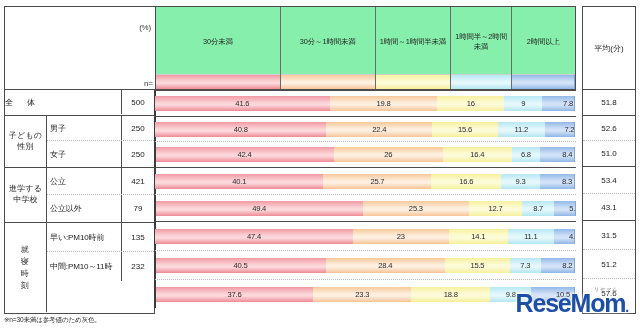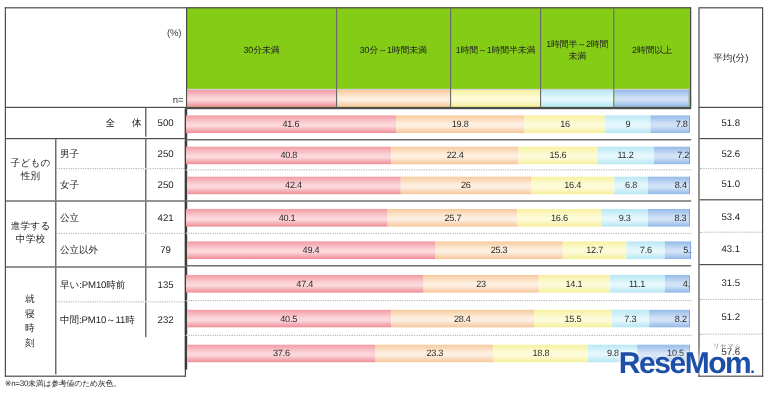--- a/index.html
+++ b/index.html
@@ -41,21 +41,21 @@
     position: absolute;
     right: 2px; bottom: 1px;
     font-size: 8px; color: #3a3a3a;
   }
 
   .hdr-legend-box {
     position: absolute;
     left: 151px; top: 0;
     width: 421px; height: 84px;
     border: 1px solid #4c4c4c;
-    background: #84cc16;
+    background: #86efac;
     display: flex;
   }
   .lgd-cell {
     position: relative;
     border-right: 1px solid #6b6b6b;
     display: flex;
     flex-direction: column;
     justify-content: flex-start;
   }
   .lgd-cell:last-child { border-right: none; }
@@ -149,21 +149,21 @@
   .lrow:last-child { border-bottom: none; }
   .lrow-label {
     flex: 1 1 auto;
     font-size: 8px;
     color: #1c1c1c;
     padding-left: 3px;
     letter-spacing: -0.1px;
     white-space: nowrap;
   }
   .lrow-label.center {
-    text-align: right;
+    text-align: left;
     padding-left: 0;
     letter-spacing: 3px;
   }
   .lrow-n {
     flex: 0 0 33px;
     text-align: center;
     font-size: 8px;
     color: #1c1c1c;
     border-left: 1px solid #4c4c4c;
     height: 100%;
@@ -404,21 +404,21 @@
           <div class="seg s4" style="width:8.3%">8.3</div>
         </div>
       </div>
 
       <div class="brow bar-sep-dot" style="height:27px">
         <div class="tick"></div>
         <div class="bar">
           <div class="seg s0" style="width:49.4%">49.4</div>
           <div class="seg s1" style="width:25.3%">25.3</div>
           <div class="seg s2" style="width:12.7%">12.7</div>
-          <div class="seg s3" style="width:7.6%">7.6</div>
+          <div class="seg s3" style="width:7.6%">8.7</div>
           <div class="seg s4" style="width:5.1%">5.1</div>
         </div>
       </div>
 
       <div class="brow bar-sep-top" style="height:29px">
         <div class="tick"></div>
         <div class="bar">
           <div class="seg s0" style="width:47.4%">47.4</div>
           <div class="seg s1" style="width:23.0%">23</div>
           <div class="seg s2" style="width:14.1%">14.1</div>

